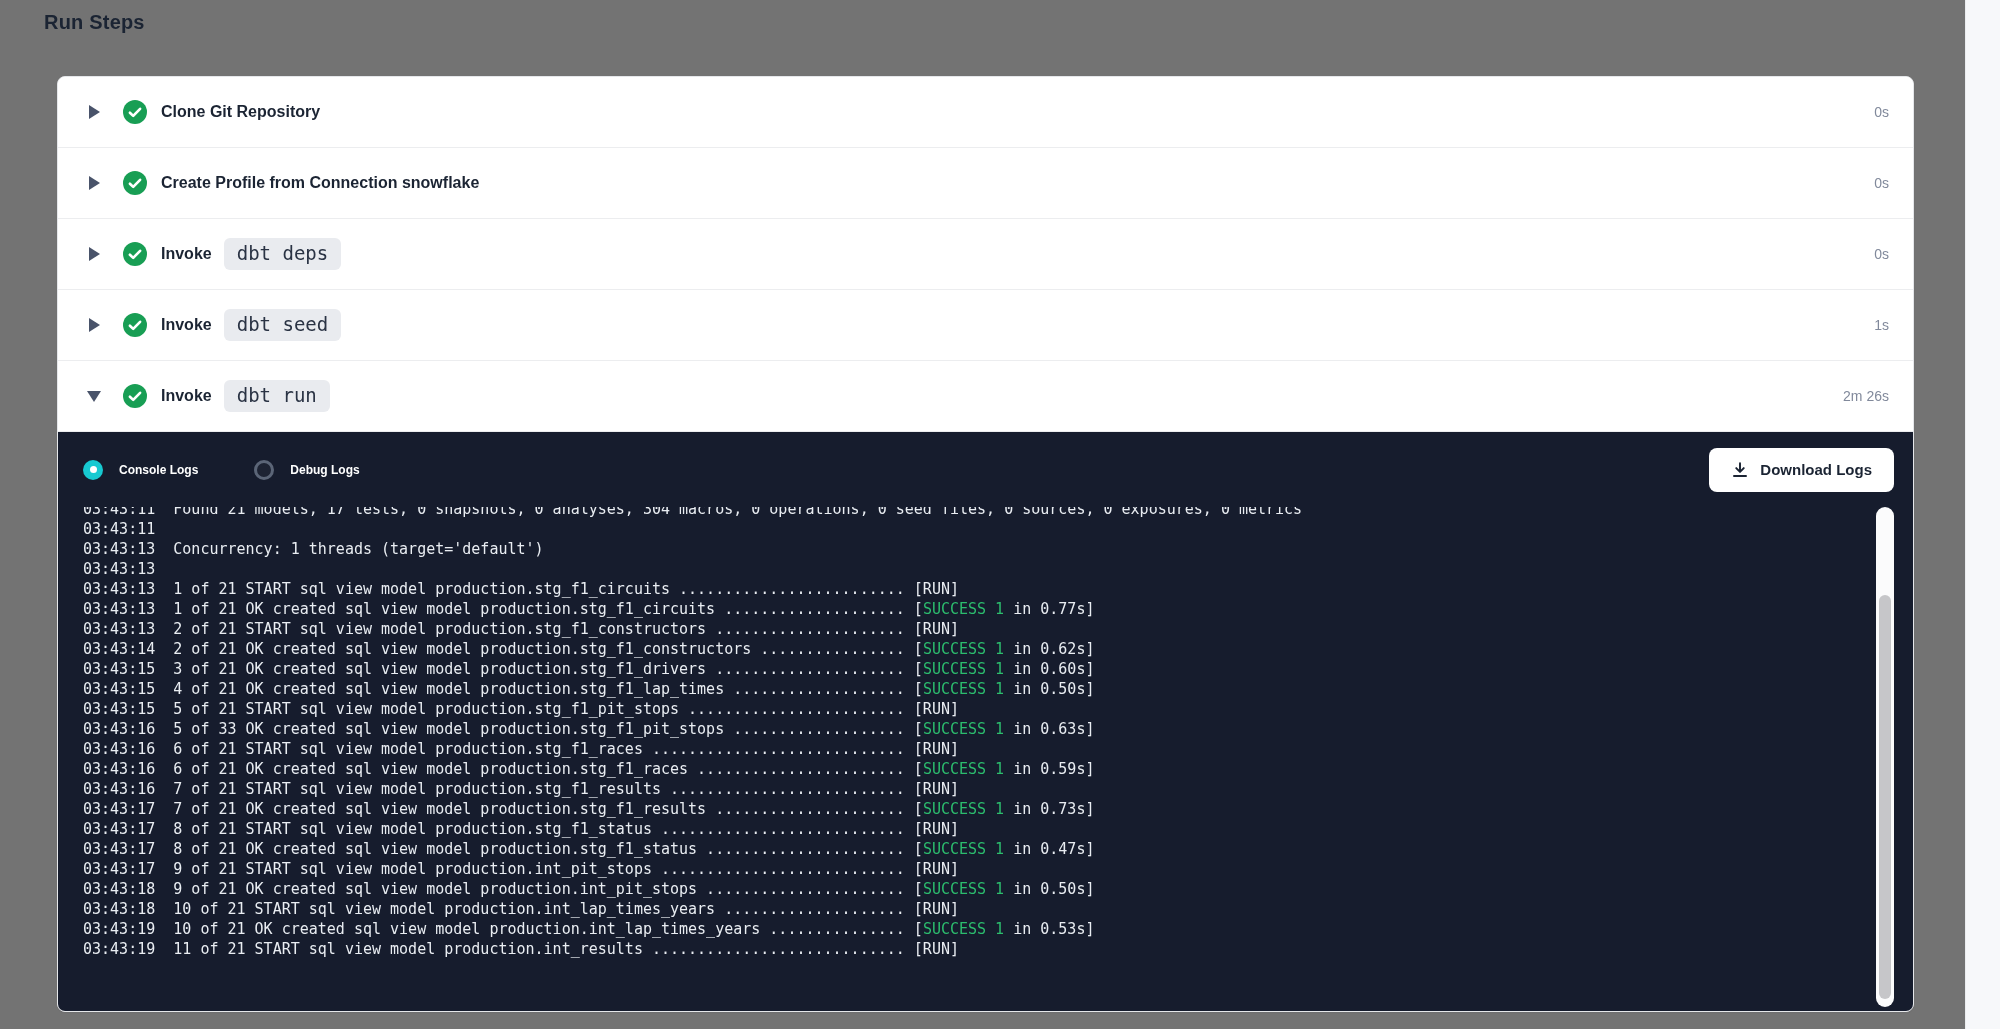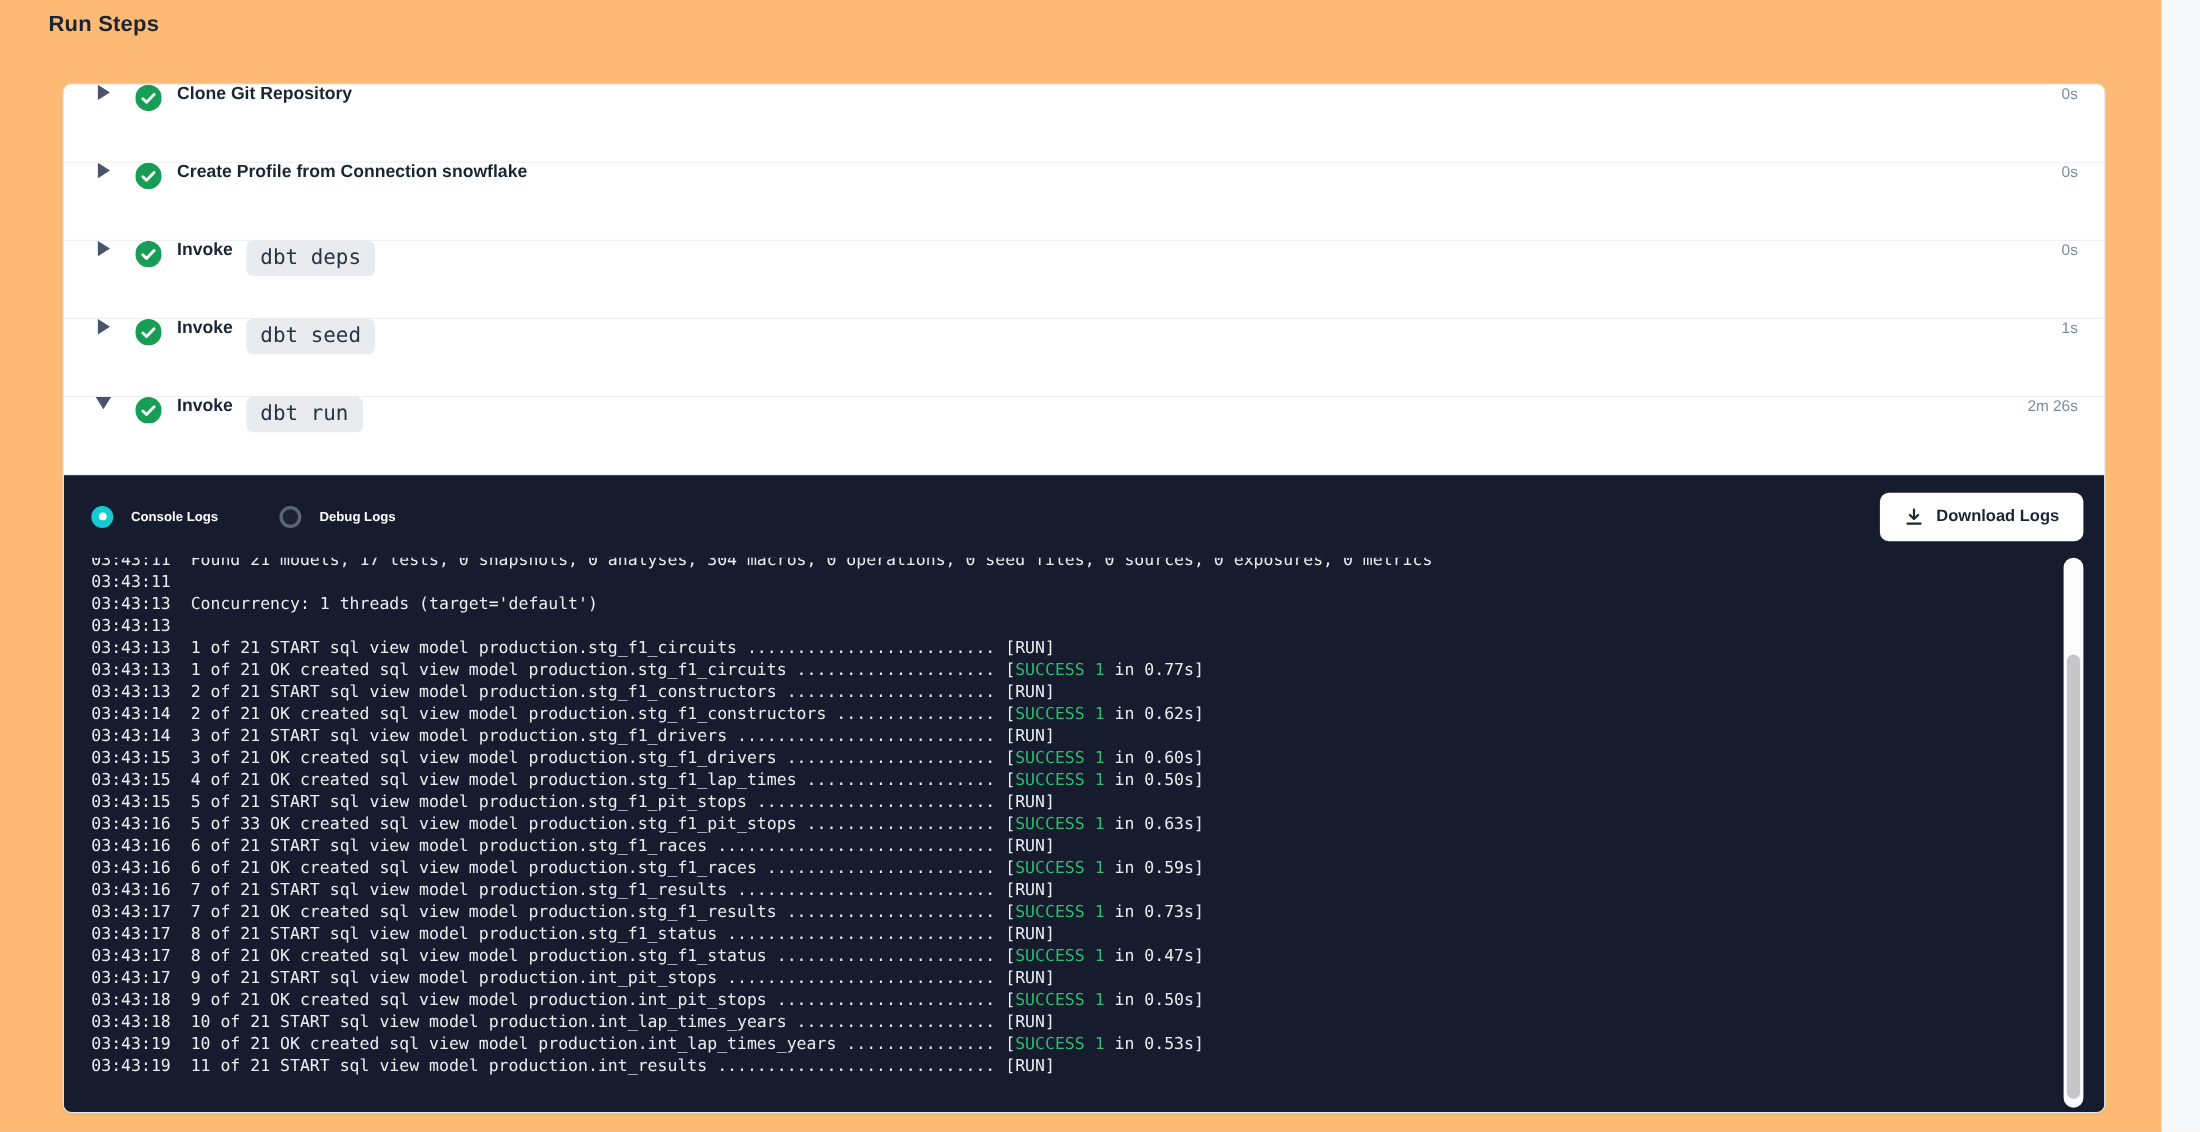--- a/index.html
+++ b/index.html
@@ -12,33 +12,33 @@
     --duration-gray: #81899b;
     --badge-bg: #e9ebef;
     --text-dark: #1b2433;
     --log-text: #e9edf2;
     --scroll-track: #fbfbfc;
     --scroll-thumb: #c6c6c9;
     --page-strip: #f7f8fa;
   }
   * { box-sizing: border-box; }
   body { margin: 0; background: #fff; font-family: "Liberation Sans", sans-serif; }
-  .screen { position: relative; width: 2000px; height: 1029px; background: #fdba74; overflow: hidden; }
+  .screen { position: relative; width: 2000px; height: 1029px; background: #737373; overflow: hidden; }
 
   .right-gutter { position: absolute; top: 0; left: 1965px; width: 35px; height: 100%;
     background: var(--page-strip); border-left: 1px solid #ebedef; }
 
   .page-title { position: absolute; left: 44px; top: 11px; font-size: 20px; font-weight: 700;
     color: var(--text-dark); letter-spacing: .2px; }
 
   .card { position: absolute; left: 57px; top: 76px; width: 1857px; height: 936px; background: #fff;
     border: 1px solid var(--card-border); border-radius: 8px; overflow: hidden;
     box-shadow: 0 1px 2px rgba(16,24,40,.04); }
 
-  .step-row { height: 71px; display: flex; align-items: flex-start; padding: 0 24px 0 31px;
+  .step-row { height: 71px; display: flex; align-items: center; padding: 0 24px 0 31px;
     border-bottom: 1px solid var(--divider); cursor: pointer; background: #fff; }
 
   .caret { width: 0; height: 0; flex: none; }
   .caret.right { border-left: 11px solid #49536a; border-top: 7px solid transparent;
     border-bottom: 7px solid transparent; margin-right: 23px; }
   .caret.down { border-top: 11px solid #49536a; border-left: 7px solid transparent;
     border-right: 7px solid transparent; margin-left: -2px; margin-right: 22px; }
 
   .check { width: 24px; height: 24px; flex: none; margin-right: 14px; }
   .check svg { display: block; }
@@ -176,21 +176,20 @@
       <div class="log-viewport">
         <div class="log-content" id="log-lines">
             <div class="log-line"><span>03:43:11  Found 21 models, 17 tests, 0 snapshots, 0 analyses, 304 macros, 0 operations, 0 seed files, 0 sources, 0 exposures, 0 metrics</span></div>
             <div class="log-line"><span>03:43:11  </span></div>
             <div class="log-line"><span>03:43:13  Concurrency: 1 threads (target='default')</span></div>
             <div class="log-line"><span>03:43:13  </span></div>
             <div class="log-line"><span>03:43:13  1 of 21 START sql view model production.stg_f1_circuits ......................... [RUN]</span></div>
             <div class="log-line"><span>03:43:13  1 of 21 OK created sql view model production.stg_f1_circuits .................... [</span><span class="ok">SUCCESS 1</span><span> in 0.77s]</span></div>
             <div class="log-line"><span>03:43:13  2 of 21 START sql view model production.stg_f1_constructors ..................... [RUN]</span></div>
             <div class="log-line"><span>03:43:14  2 of 21 OK created sql view model production.stg_f1_constructors ................ [</span><span class="ok">SUCCESS 1</span><span> in 0.62s]</span></div>
-            <div class="log-line"><span>03:43:14  3 of 21 START sql view model production.stg_f1_drivers .......................... [RUN]</span></div>
             <div class="log-line"><span>03:43:15  3 of 21 OK created sql view model production.stg_f1_drivers ..................... [</span><span class="ok">SUCCESS 1</span><span> in 0.60s]</span></div>
             <div class="log-line"><span>03:43:15  4 of 21 OK created sql view model production.stg_f1_lap_times ................... [</span><span class="ok">SUCCESS 1</span><span> in 0.50s]</span></div>
             <div class="log-line"><span>03:43:15  5 of 21 START sql view model production.stg_f1_pit_stops ........................ [RUN]</span></div>
             <div class="log-line"><span>03:43:16  5 of 33 OK created sql view model production.stg_f1_pit_stops ................... [</span><span class="ok">SUCCESS 1</span><span> in 0.63s]</span></div>
             <div class="log-line"><span>03:43:16  6 of 21 START sql view model production.stg_f1_races ............................ [RUN]</span></div>
             <div class="log-line"><span>03:43:16  6 of 21 OK created sql view model production.stg_f1_races ....................... [</span><span class="ok">SUCCESS 1</span><span> in 0.59s]</span></div>
             <div class="log-line"><span>03:43:16  7 of 21 START sql view model production.stg_f1_results .......................... [RUN]</span></div>
             <div class="log-line"><span>03:43:17  7 of 21 OK created sql view model production.stg_f1_results ..................... [</span><span class="ok">SUCCESS 1</span><span> in 0.73s]</span></div>
             <div class="log-line"><span>03:43:17  8 of 21 START sql view model production.stg_f1_status ........................... [RUN]</span></div>
             <div class="log-line"><span>03:43:17  8 of 21 OK created sql view model production.stg_f1_status ...................... [</span><span class="ok">SUCCESS 1</span><span> in 0.47s]</span></div>

